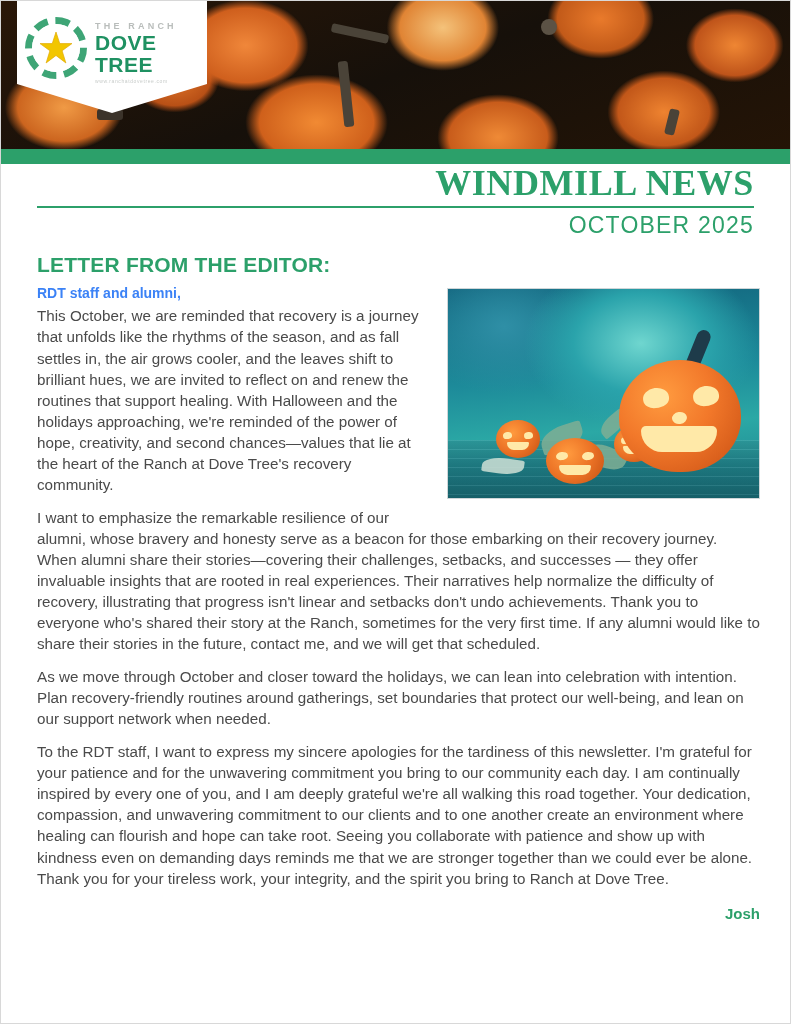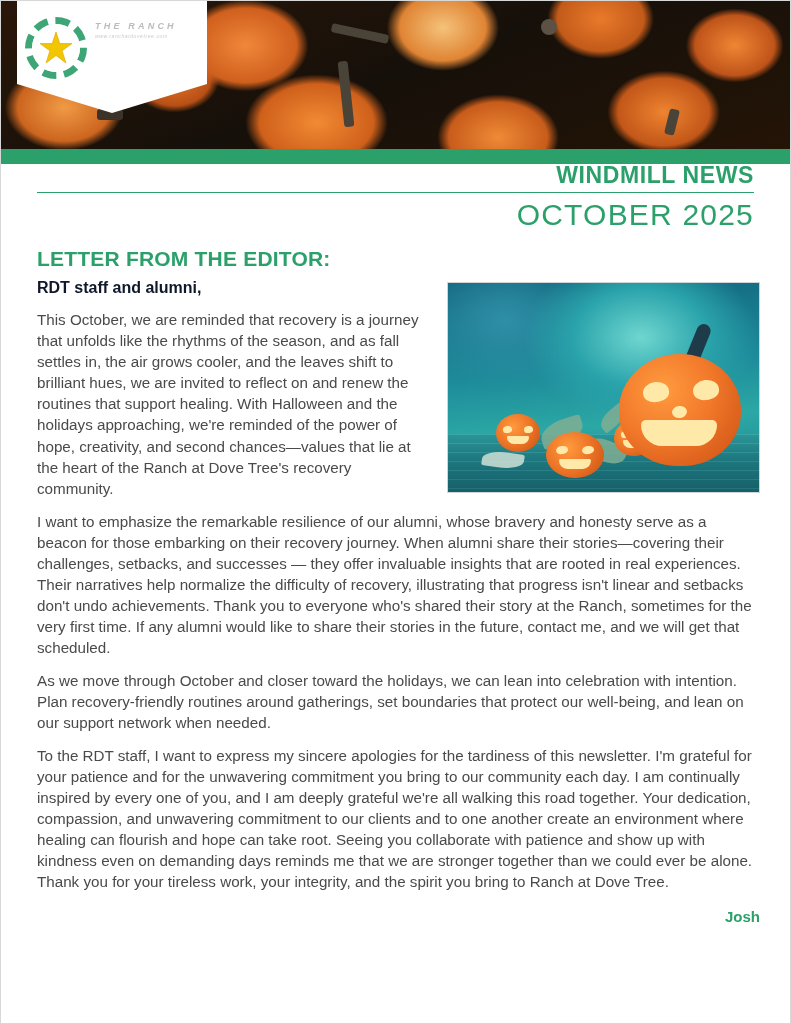--- a/index.html
+++ b/index.html
@@ -72,21 +72,20 @@
     position: absolute;
     left: 16px;
     top: 0;
     width: 190px;
     height: 112px;
     background: #ffffff;
     clip-path: polygon(0 0, 100% 0, 100% 74%, 50% 100%, 0 74%);
     display: flex;
     align-items: flex-start;
     padding: 16px 10px 0 8px;
-    font-style: italic;
   }
 
   .logo-mark {
     position: relative;
     width: 62px;
     height: 62px;
     flex: 0 0 62px;
   }
 
   .logo-ring {
@@ -141,59 +140,60 @@
     margin-top: 2px;
   }
 
   
   .masthead {
     padding: 14px 36px 0 36px;
     text-align: right;
   }
 
   .masthead-title {
-    font-size: 23px;
+    font-size: 36px;
     font-weight: 700;
     letter-spacing: 0.6px;
     color: #2ca06a;
     line-height: 1.12;
+    font-family: Liberation Serif, serif;
   }
 
   .masthead-rule {
     height: 1.5px;
     background: #2ca06a;
     margin: 3px 0 4px 0;
   }
 
   .masthead-date {
-    font-size: 30px;
+    font-size: 23px;
     font-weight: 400;
     letter-spacing: 1.2px;
     color: #2ca06a;
     line-height: 1.2;
   }
 
   
   .content {
     padding: 14px 30px 0 36px;
   }
 
   .section-heading {
     font-size: 21px;
     font-weight: 700;
     color: #2ca06a;
     letter-spacing: 0.2px;
     margin-bottom: 8px;
   }
 
   .salutation {
-    font-size: 16px;
-    font-weight: 700;
-    color: #0f172a;
-    margin-bottom: 12px;
+    font-size: 14px;
+    font-weight: 700;
+    color: #3b82f6;
+    margin-bottom: 4px;
   }
 
   .figure {
     float: right;
     width: 313px;
     margin: 3px 0 10px 16px;
     border: 1px solid #cfd6d8;
     background: #0b5a6e;
     position: relative;
     height: 211px;
@@ -323,20 +323,21 @@
     <div class="logo-plate">
       <div class="logo-mark">
         <div class="logo-ring"></div>
         <div class="logo-ring-inner"></div>
         <svg class="logo-star" viewBox="0 0 100 100">
           <polygon points="50,3 61,37 97,37 68,58 79,94 50,72 21,94 32,58 3,37 39,37" fill="#f2c600" stroke="#e0a800" stroke-width="2"></polygon>
         </svg>
       </div>
       <div class="logo-text">
         <div class="logo-the-ranch">THE RANCH</div>
+        <div class="logo-dove-tree">DOVE TREE</div>
         <div class="logo-url">www.ranchatdovetree.com</div>
       </div>
     </div>
   </div>
 
   <div class="green-bar"></div>
 
   <div class="masthead">
     <div class="masthead-title">WINDMILL NEWS</div>
     <div class="masthead-rule"></div>

